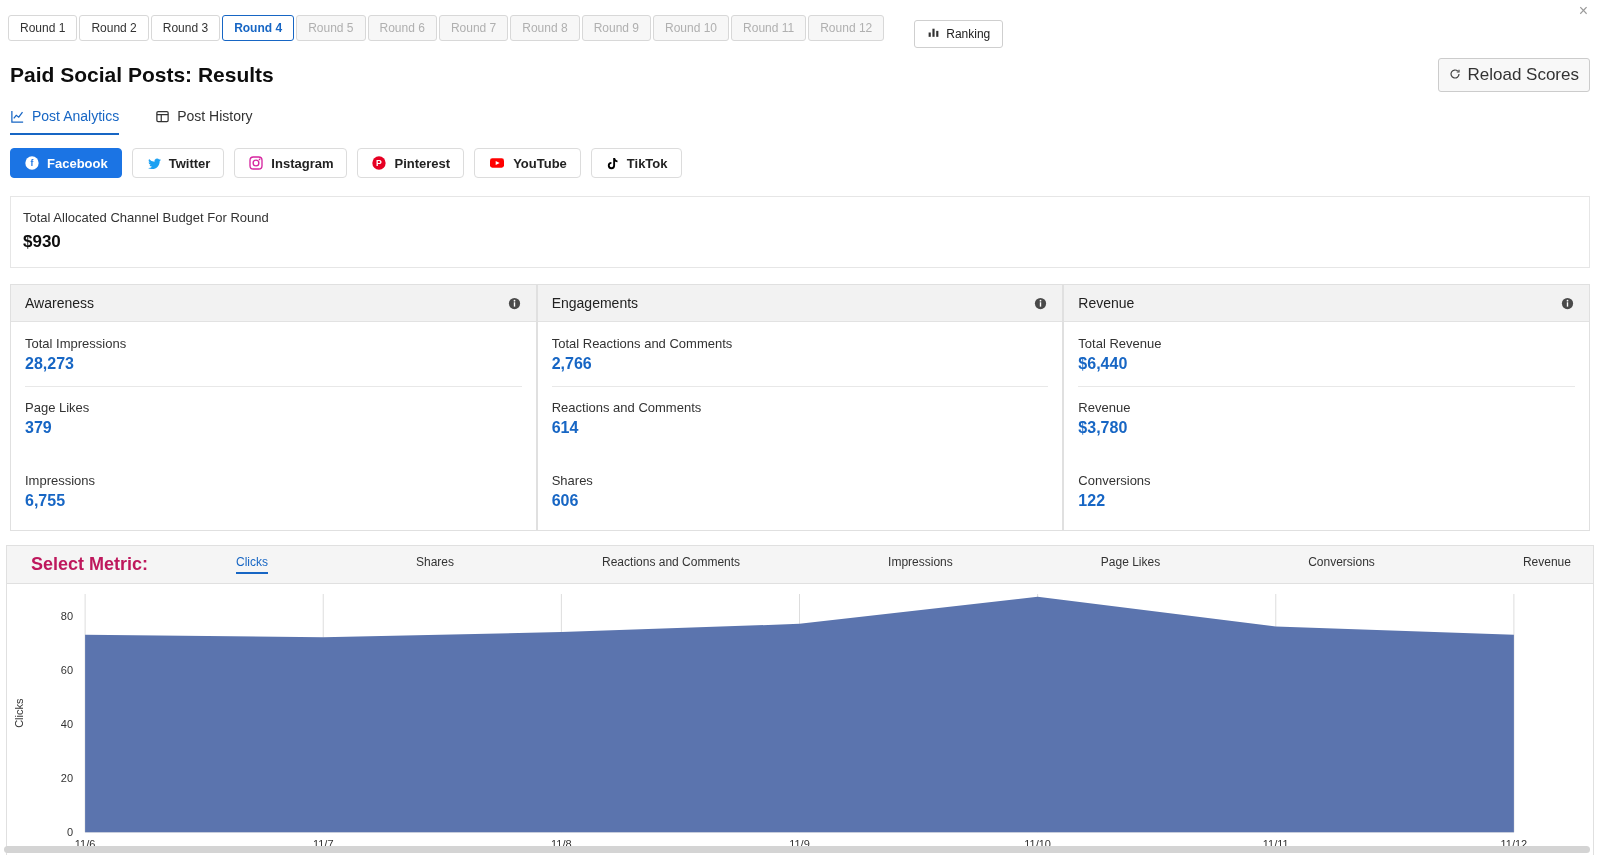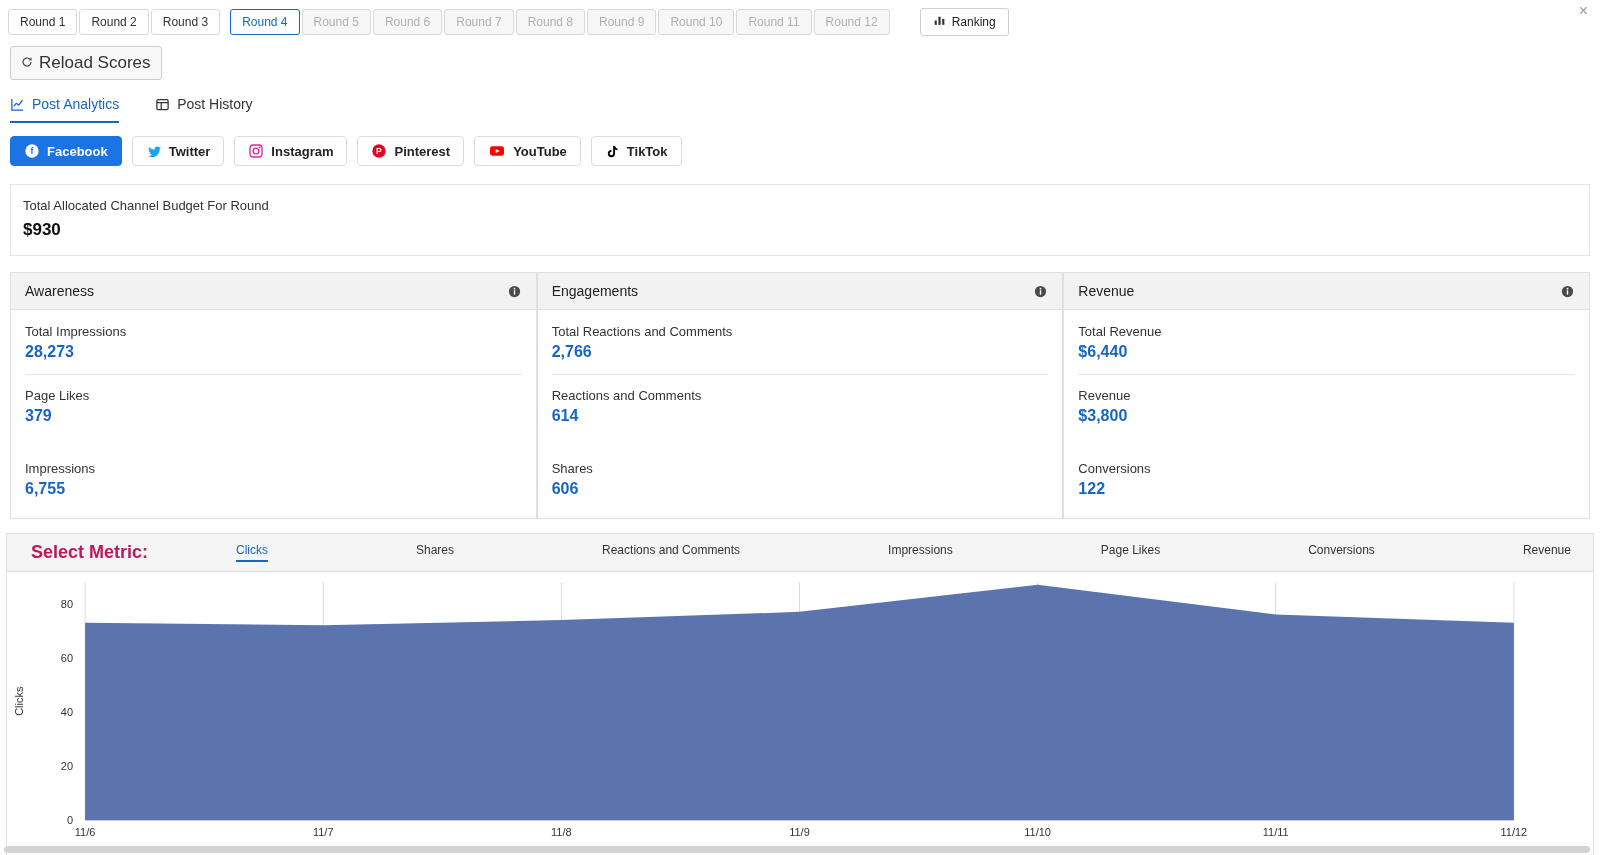--- a/index.html
+++ b/index.html
@@ -12,25 +12,25 @@
   :root { --accent:#1766c4; --facebook:#1b74e4; }
 
   .close-x { position:absolute; top:3px; right:12px; color:#9a9a9a; font-size:16px; line-height:1; cursor:pointer; }
 
   
   .round-bar { display:flex; align-items:center; padding:8px 8px 0 8px; }
   .round-tab {
     font-size:12px; padding:5px 11px; border:1px solid #d8d8d8; background:#fff; color:#333;
     margin-right:2px; border-radius:3px; cursor:pointer; font-family:inherit;
   }
-  .round-tab.active { color:var(--accent); border-color:var(--accent); font-weight:400;margin-left:8px; }
+  .round-tab.active { color:var(--accent); border-color:var(--accent); font-weight:700; }
   .round-tab.disabled { color:#b0b0b0; background:#f7f7f7; }
   .ranking-button {
     margin-left:28px; display:flex; align-items:center; gap:6px; font-size:12px; font-family:inherit;
-    padding:5px 12px; border:1px solid #cfcfcf; background:#fff; border-radius:3px; color:#222; cursor:pointer;
+    padding:5px 12px; border:1px solid #cfcfcf; background:#fff; border-radius:3px; color:#222; cursor:pointer;margin-top:12px;
   }
 
   
   .title-row { display:flex; justify-content:space-between; align-items:center; padding:10px 10px 4px 10px; }
   .page-title { font-size:21px; margin:0; font-weight:700; color:#0d0d0d; }
   .reload-button {
     display:flex; gap:6px; align-items:center; font-size:17px; font-family:inherit; padding:6px 10px;
     border:1px solid #ccc; background:#f8f8f8; border-radius:3px; color:#333; cursor:pointer;
   }
 
@@ -105,20 +105,21 @@
           <rect x="3" y="12" width="4" height="8"></rect>
           <rect x="10" y="5" width="4" height="15"></rect>
           <rect x="17" y="9" width="4" height="11"></rect>
         </svg>
     </span>
     <span>Ranking</span>
   </button>
 </div>
 
 <div class="title-row">
+  <h1 class="page-title">Paid Social Posts: Results</h1>
   <button class="reload-button">
     <span>
       <svg viewBox="0 0 24 24" width="12" height="12" fill="none" stroke="#444" stroke-width="2.4">
           <path d="M20 12a8 8 0 1 1-2.4-5.7"></path>
           <path d="M20 3.5v4.5h-4.5"></path>
         </svg>
     </span>
     <span>Reload Scores</span>
   </button>
 </div>
@@ -275,21 +276,21 @@
       </span>
     </div>
     <div class="card-body">
         <div class="metric">
           <div class="metric-label">Total Revenue</div>
           <div class="metric-value">$6,440</div>
         </div>
         <hr class="divider">
         <div class="metric">
           <div class="metric-label">Revenue</div>
-          <div class="metric-value">$3,800</div>
+          <div class="metric-value">$3,780</div>
         </div>
         <div class="metric spaced">
           <div class="metric-label">Conversions</div>
           <div class="metric-value">122</div>
         </div>
       </div>
   </div>
 </div>
 
 <div class="chart-panel">

